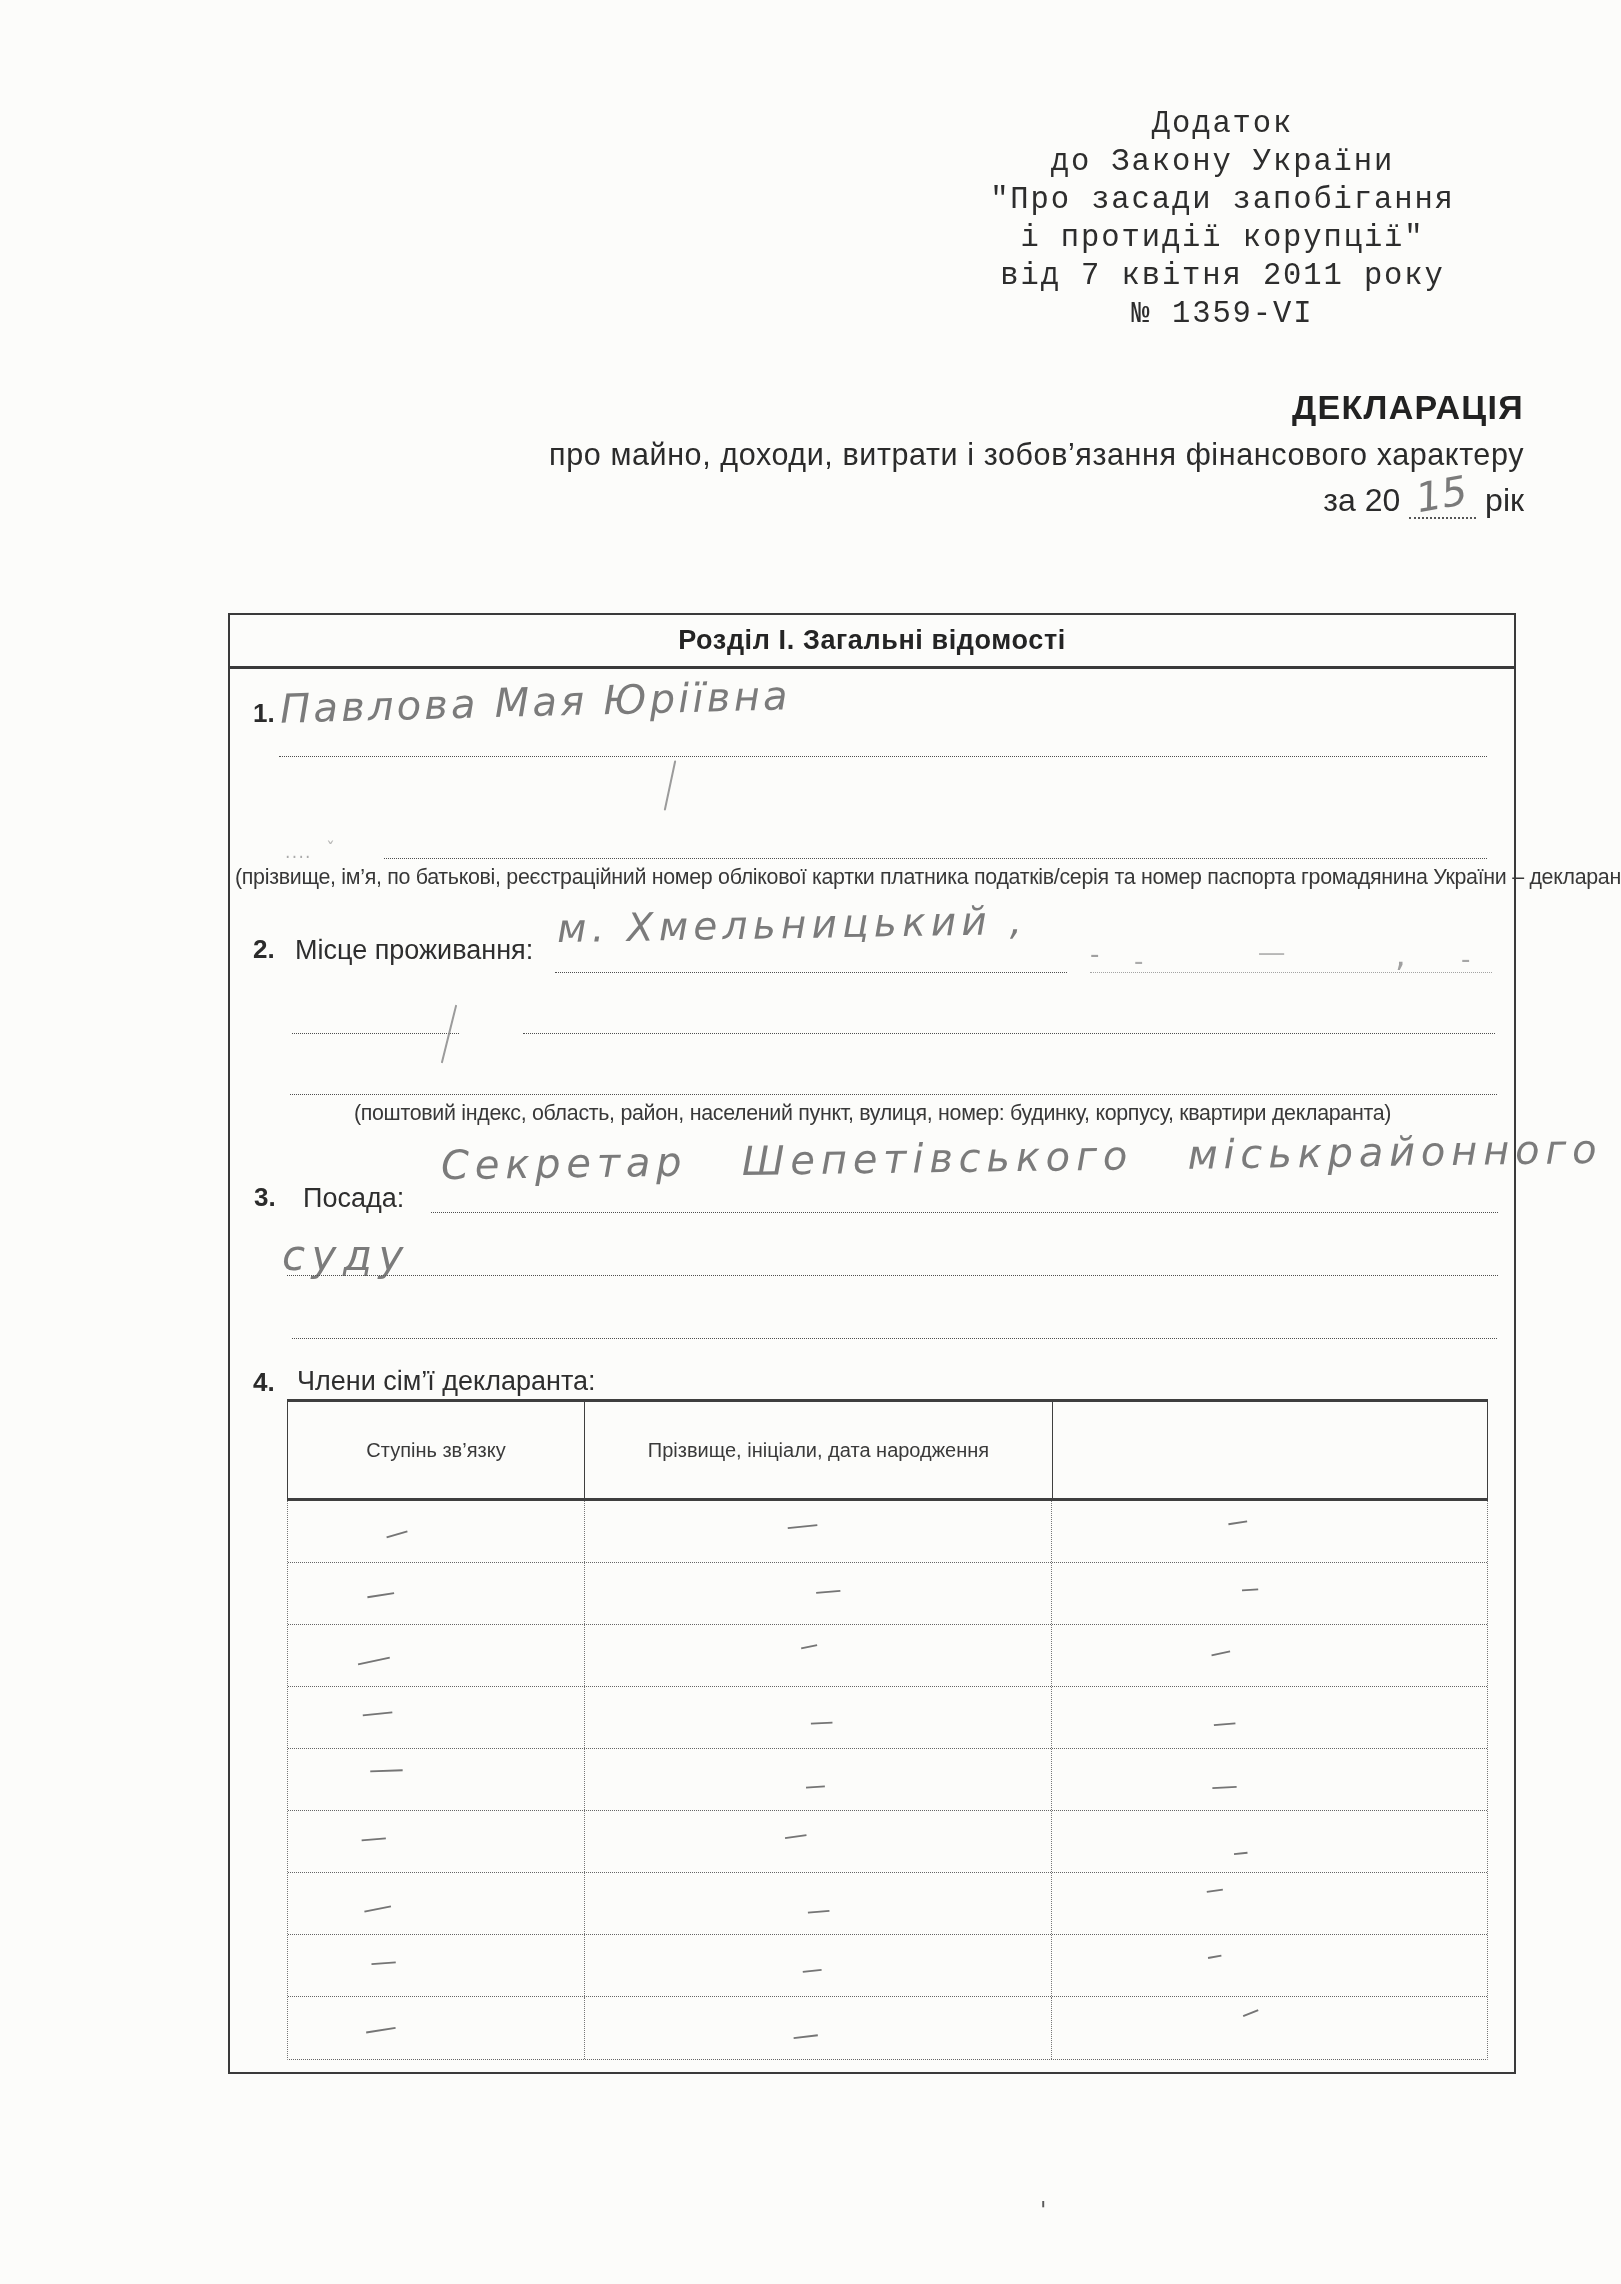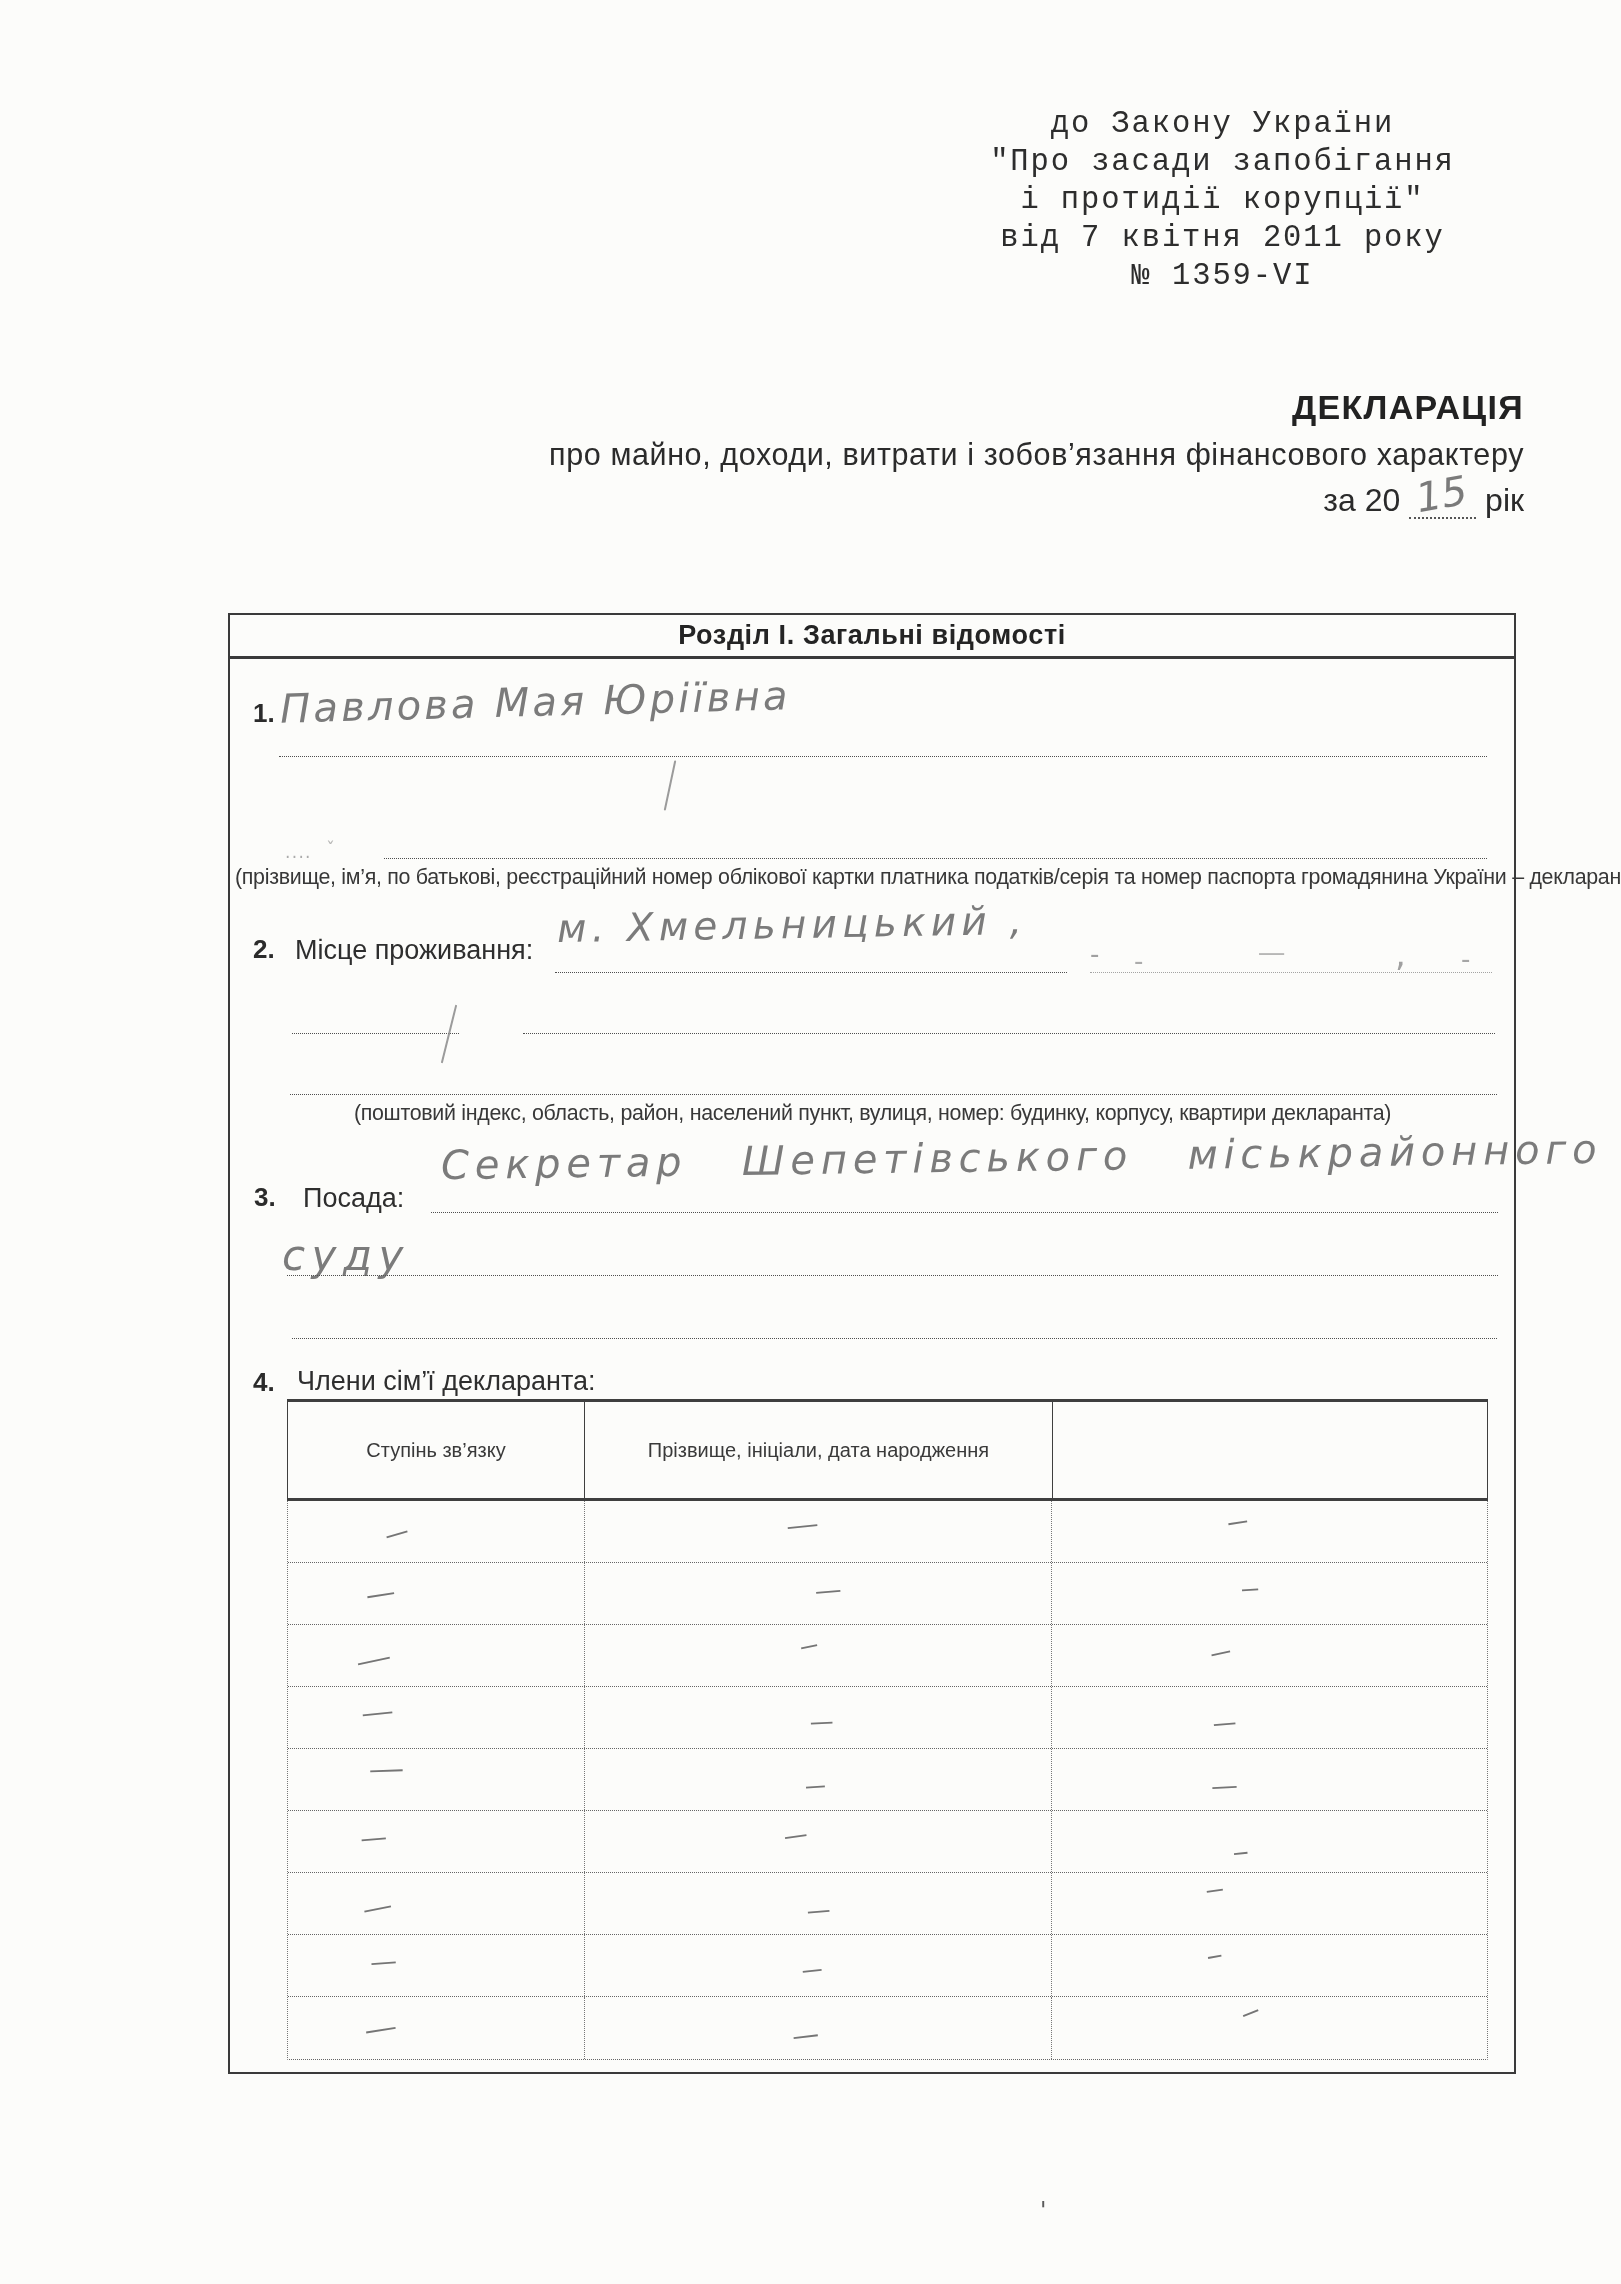--- a/index.html
+++ b/index.html
@@ -40,21 +40,21 @@
     font-size:40px;color:#7a7a7a;
     transform:rotate(-10deg);
   }
 
   
   .box{
     left:228px;top:613px;width:1288px;height:1461px;
     border:2.6px solid #3a3a3a;
   }
   .box-title{
-    height:44px;border-bottom:3.2px solid #3a3a3a;
+    height:54px;border-bottom:3.2px solid #3a3a3a;
     display:flex;align-items:center;justify-content:center;
     font-size:27px;font-weight:bold;letter-spacing:0.6px;color:#242424;
   }
 
   .item-num{font-size:26px;font-weight:bold;color:#2b2b2b;}
   .item-label{font-size:27px;color:#2e2e2e;}
 
   .hand{
     font-family:"DejaVu Sans",sans-serif;font-style:italic;
     color:#7b7b7b;white-space:nowrap;
@@ -138,20 +138,21 @@
 
   .i1m0{left:285px;top:847px;font-size:17px;letter-spacing:1.3px;opacity:.7;}
   .i1m1{left:326px;top:838px;font-size:18px;opacity:.6;}
 
   .stray-bottom{left:1040px;top:2196px;font-size:23.4px;color:#5a5a5a;}
 </style>
 </head>
 <body>
 
 <div class="abs header-note">
+  <div>Додаток</div>
   <div>до Закону України</div>
   <div>"Про засади запобігання</div>
   <div>і протидії корупції"</div>
   <div>від 7 квітня 2011 року</div>
   <div>№ 1359-VI</div>
 </div>
 
 <div class="abs title-block">
   <div class="title-h1">ДЕКЛАРАЦІЯ</div>
   <div class="title-sub">про майно, доходи, витрати і зобов’язання фінансового характеру</div>

